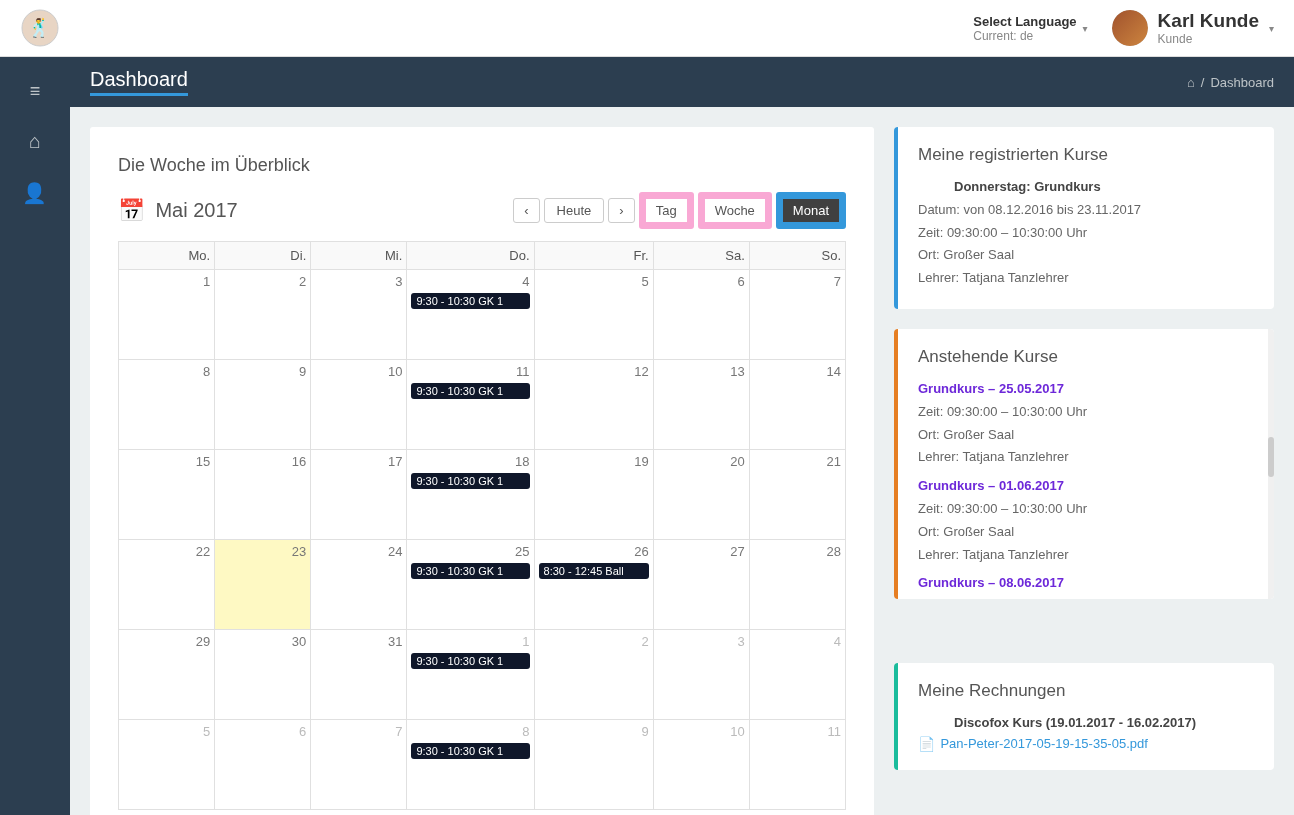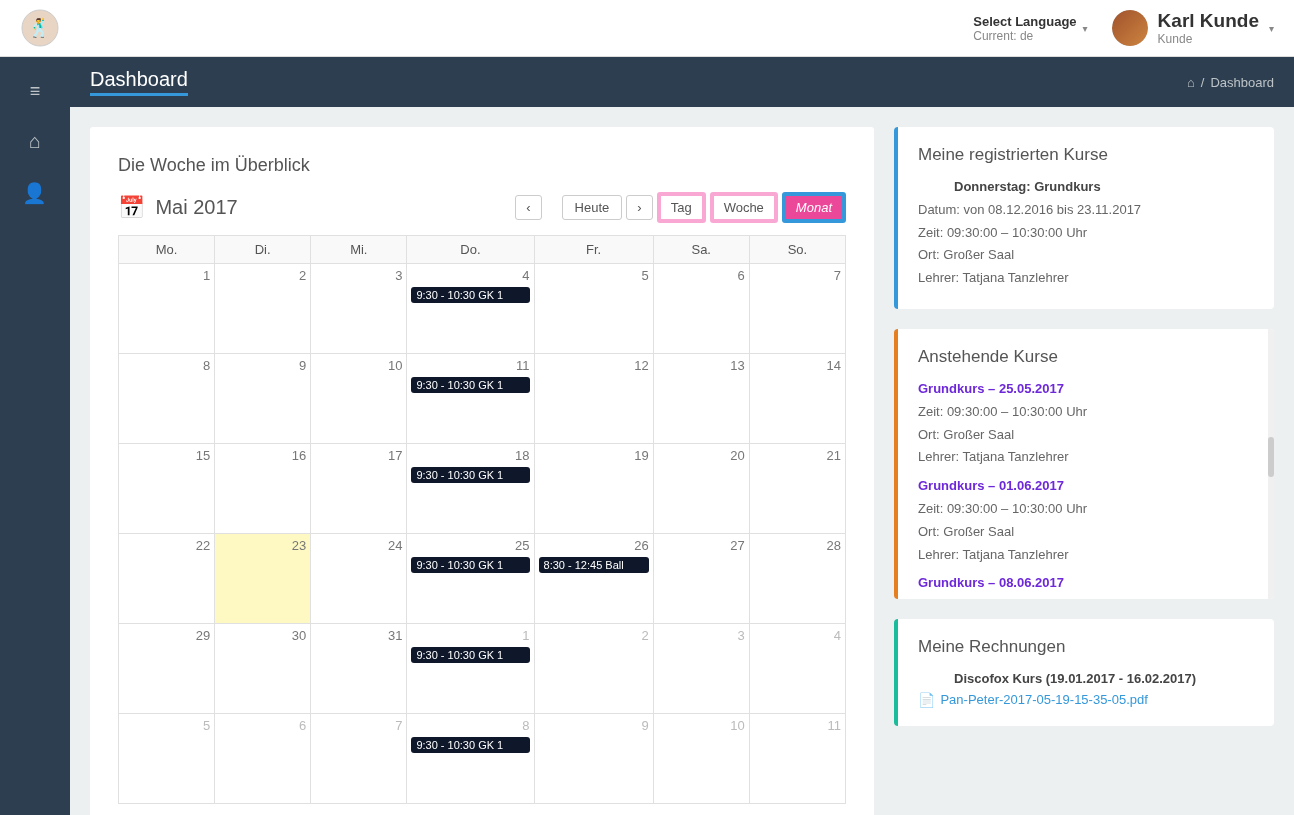--- a/index.html
+++ b/index.html
@@ -83,34 +83,34 @@
     .section-title {
       font-size: 18px; font-weight: 400; color: #555; margin-bottom: 16px;
     }
     .cal-header {
       display: flex; align-items: center; gap: 10px; margin-bottom: 12px;
     }
     .cal-icon { font-size: 22px; color: #3498db; }
     .cal-month-title { font-size: 20px; font-weight: 400; color: #555; flex: 1; }
     .cal-nav { display: flex; align-items: center; gap: 4px; }
     .cal-nav-btn {
-      background: #fff; border: 4px solid #f9a8d4; padding: 4px 10px; cursor: pointer; font-size: 13px; color: #555; border-radius: 3px;
-    }
-    .cal-nav-btn.active { background: #ec4899; color: #fff; border-color: #3498db; font-style: italic; }
+      background: #fff; border: 7px solid #f9a8d4; padding: 4px 10px; cursor: pointer; font-size: 13px; color: #555; border-radius: 3px;
+    }
+    .cal-nav-btn.active { background: #404040; color: #fff; border-color: #3498db; }
     .cal-today-btn {
-      background: #fff; border: 1px solid #ccc; padding: 4px 12px; cursor: pointer; font-size: 13px; color: #555; border-radius: 3px; margin-left: 16px;
+      background: #fff; border: 1px solid #ccc; padding: 4px 12px; cursor: pointer; font-size: 13px; color: #555; border-radius: 3px;
     }
     .cal-nav-arrow {
       background: #fff; border: 1px solid #ccc; padding: 4px 10px; cursor: pointer; font-size: 13px; color: #555; border-radius: 3px;
     }
 
     
     .cal-grid { width: 100%; border-collapse: collapse; }
     .cal-grid th {
-      text-align: center; padding: 6px 4px; font-weight: 400; color: #555; font-size: 13px;
+      text-align: right; padding: 6px 4px; font-weight: 400; color: #555; font-size: 13px;
       border: 1px solid #e0e0e0; background: #f9f9f9;
     }
     .cal-grid td {
       vertical-align: top; border: 1px solid #e0e0e0; height: 90px; padding: 4px; position: relative;
       min-width: 80px;
     }
     .day-num {
       text-align: right; font-size: 13px; color: #777; display: block; margin-bottom: 4px;
     }
     .day-num.grey { color: #bbb; }
@@ -123,21 +123,21 @@
     
     .right-sidebar { width: 380px; display: flex; flex-direction: column; gap: 8px; }
     .info-card {
       background: #fff;
       border-radius: 4px;
       margin-bottom: 12px;
       padding: 18px 20px;
       border-left: 4px solid #3498db;
     }
     .info-card.orange { border-left-color: #e67e22; }
-    .info-card.teal { border-left-color: #1abc9c; }
+    .info-card.teal { border-left-color: #1abc9c; margin-top: 44px; }
     .info-card-title {
       font-size: 17px; font-weight: 400; color: #555; margin-bottom: 12px;
     }
     .info-card p { font-size: 13px; color: #666; line-height: 1.6; margin-bottom: 2px; }
     .info-card .bold { font-weight: 700; color: #444; padding-left: 36px; }
     .info-card .red-bold { font-weight: 700; color: #6d28d9; }
     .pdf-link { color: #3498db; text-decoration: none; font-size: 13px; display: flex; align-items: center; gap: 5px; }
     .pdf-icon { color: #e74c3c; font-size: 14px; }
     .scrollbar-track {
       position: absolute; right: 0; top: 0; bottom: 0; width: 6px; background: #f0f0f0;

